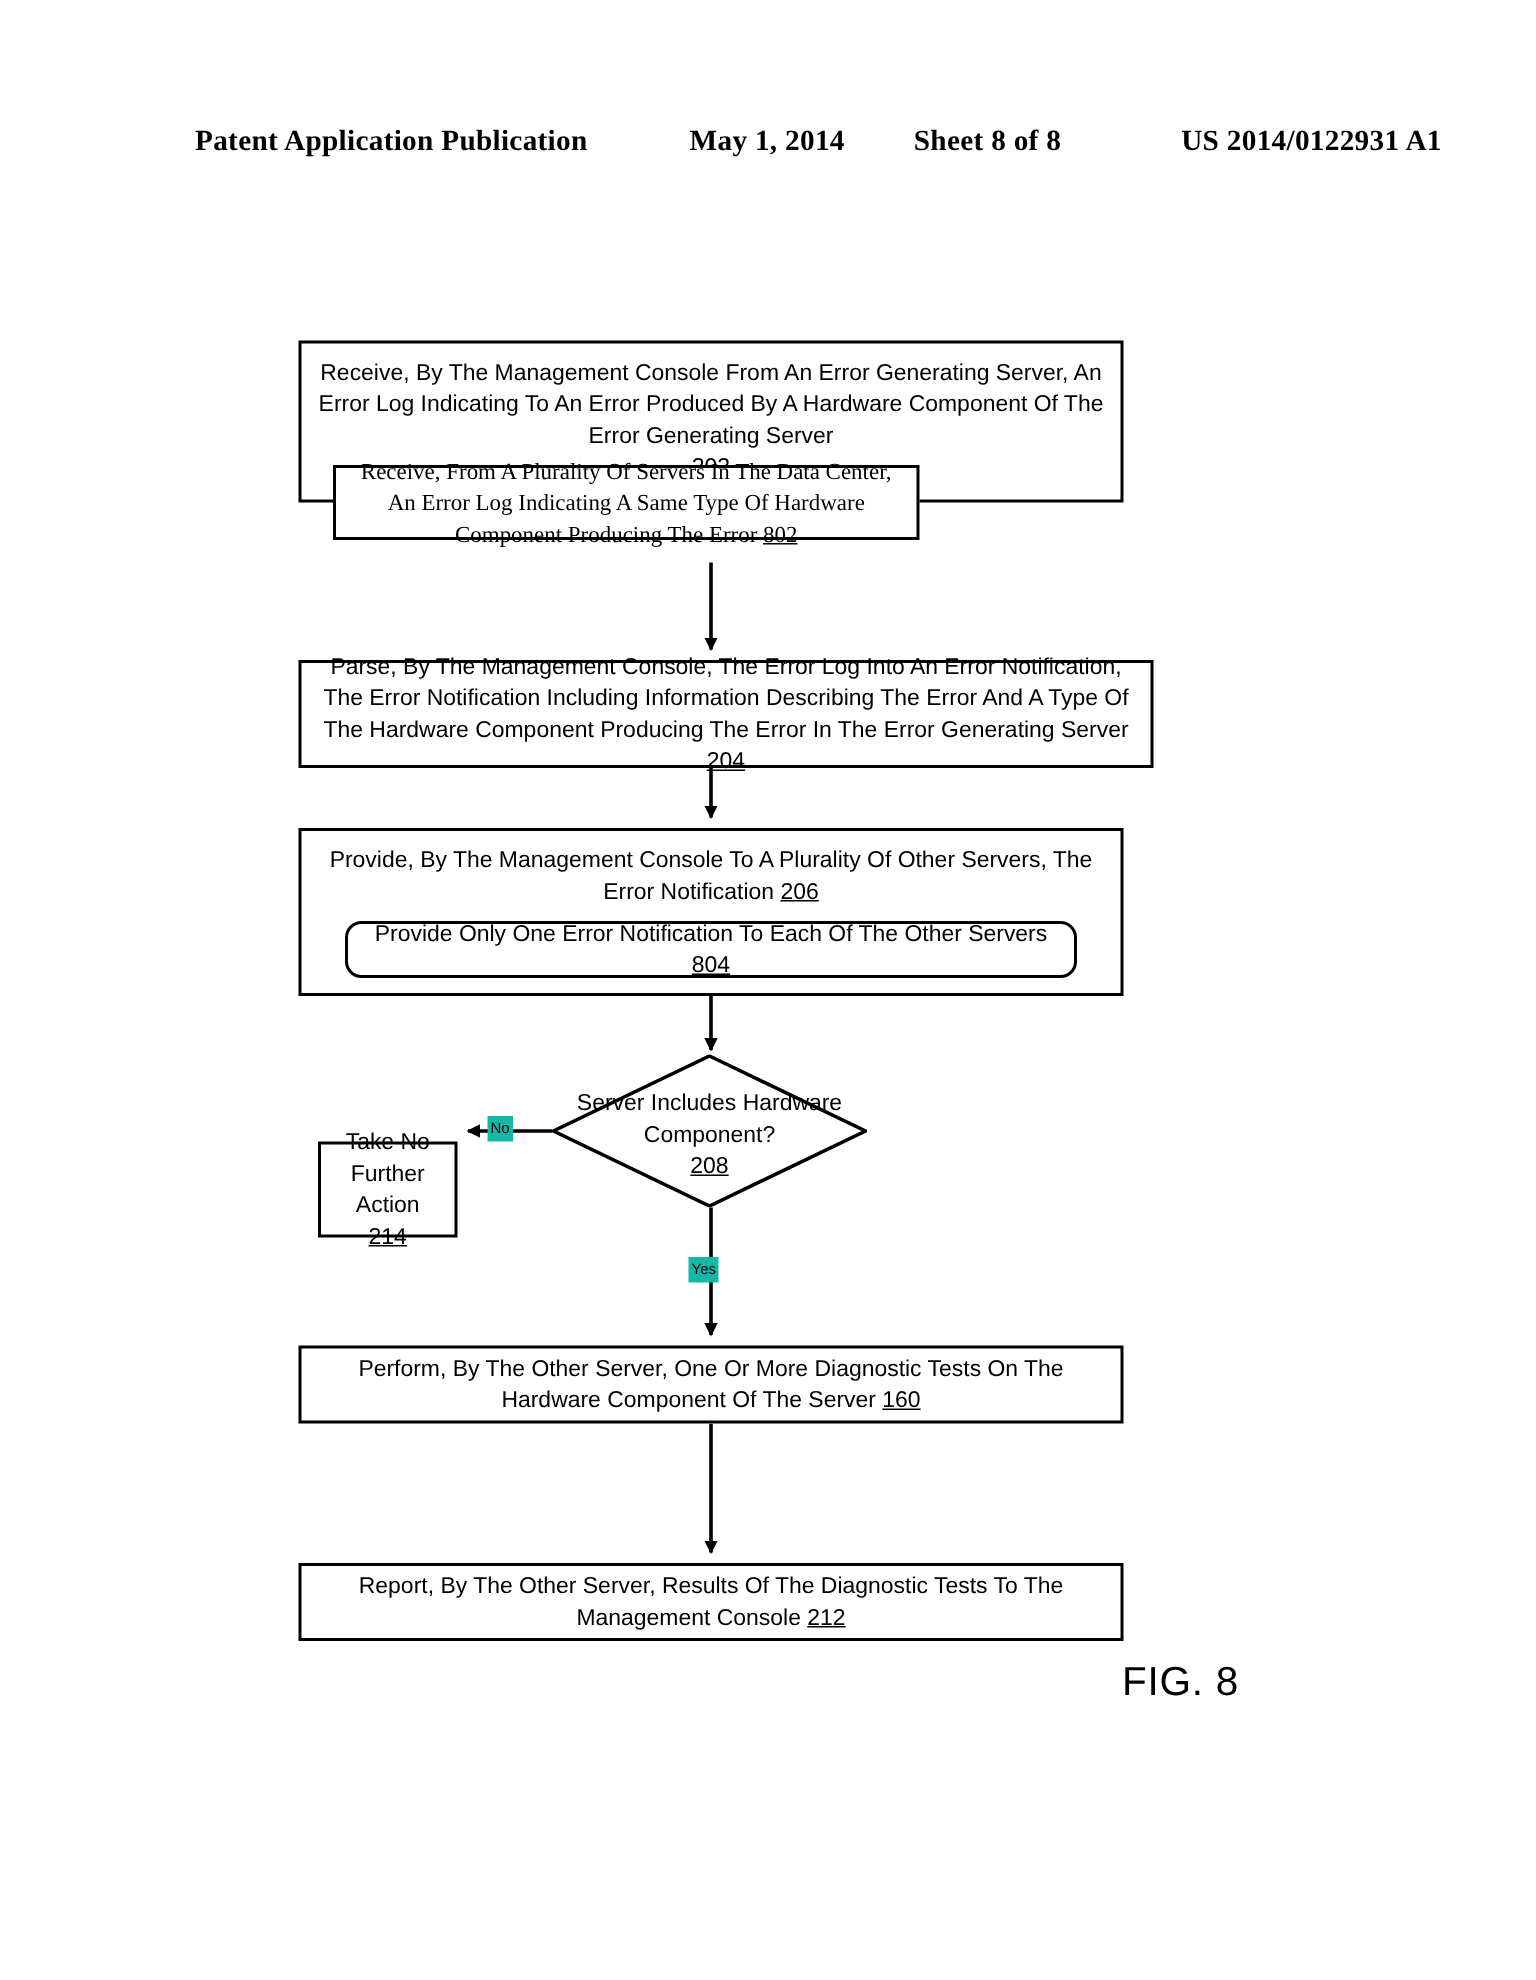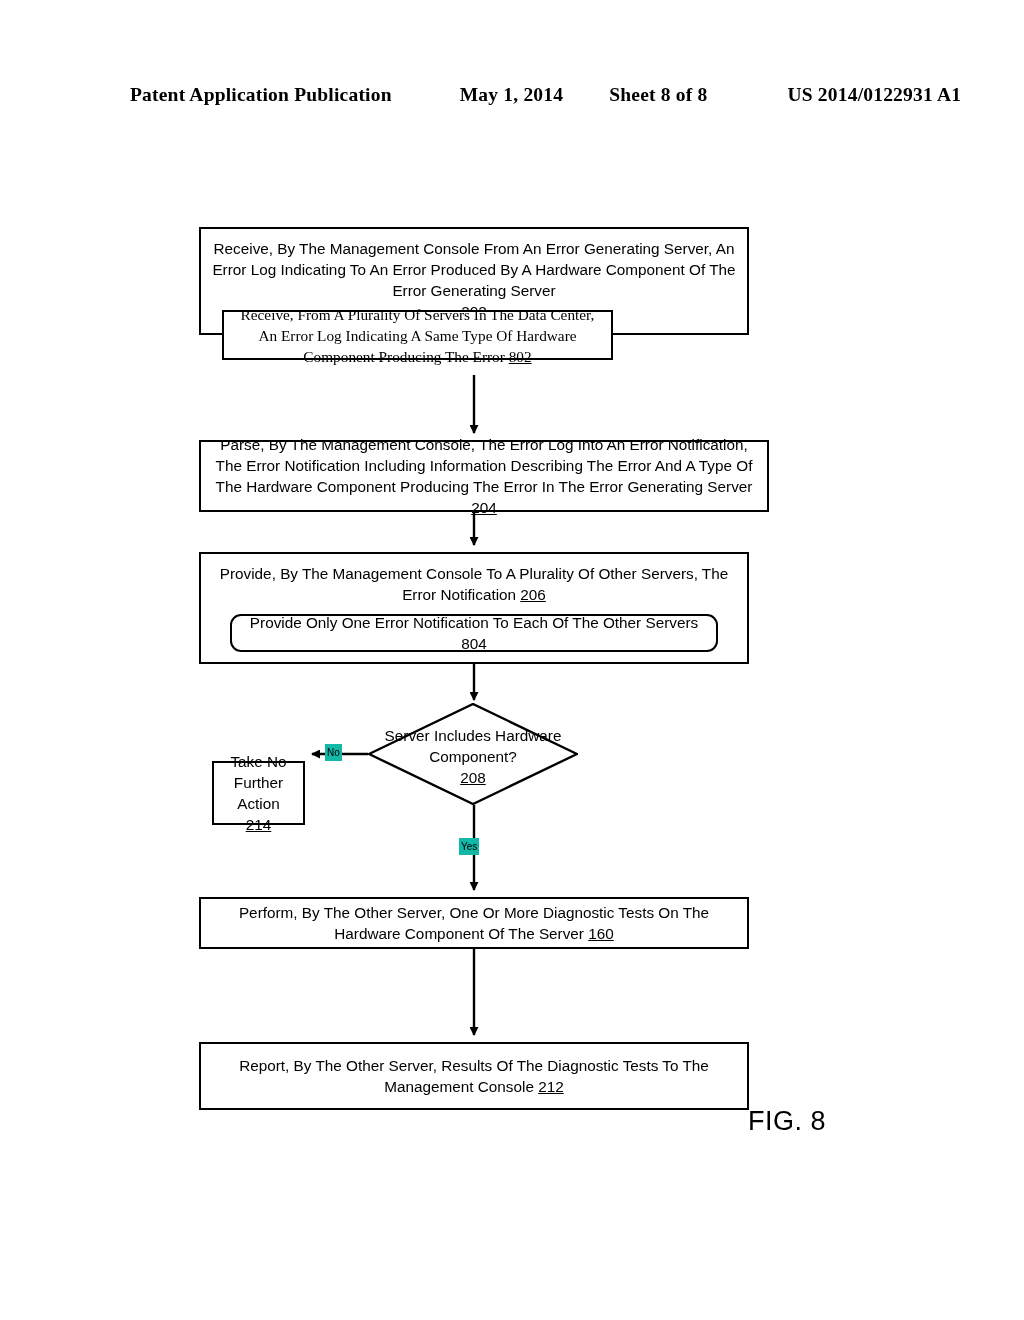--- a/index.html
+++ b/index.html
@@ -93,21 +93,21 @@
 
   
   #box-202 { left: 199px; top: 227px; width: 550px; height: 108px; }
   #box-802 { left: 222px; top: 310px; width: 391px; height: 50px; font-family: Liberation Serif, serif; }
   #box-204 { left: 199px; top: 440px; width: 570px; height: 72px; }
   #box-206 { left: 199px; top: 552px; width: 550px; height: 112px; }
   #box-804 { left: 230px; top: 614px; width: 488px; height: 38px; border-radius: 11px; }
   #box-214 { left: 212px; top: 721px; width: 93px;  height: 64px;
              font-size: 15.3px; line-height: 21px; margin-top: 40px; }
   #box-210 { left: 199px; top: 897px; width: 550px; height: 52px; }
-  #box-212 { left: 199px; top: 1042px; width: 550px; height: 68px; }
+  #box-212 { left: 199px; top: 1042px; width: 550px; height: 52px; }
 
   
   #diamond-208 {
     position: absolute;
     left: 368px;
     top: 703px;
     width: 210px;
     height: 102px;
   }
   #diamond-208 .diamond-shape {

